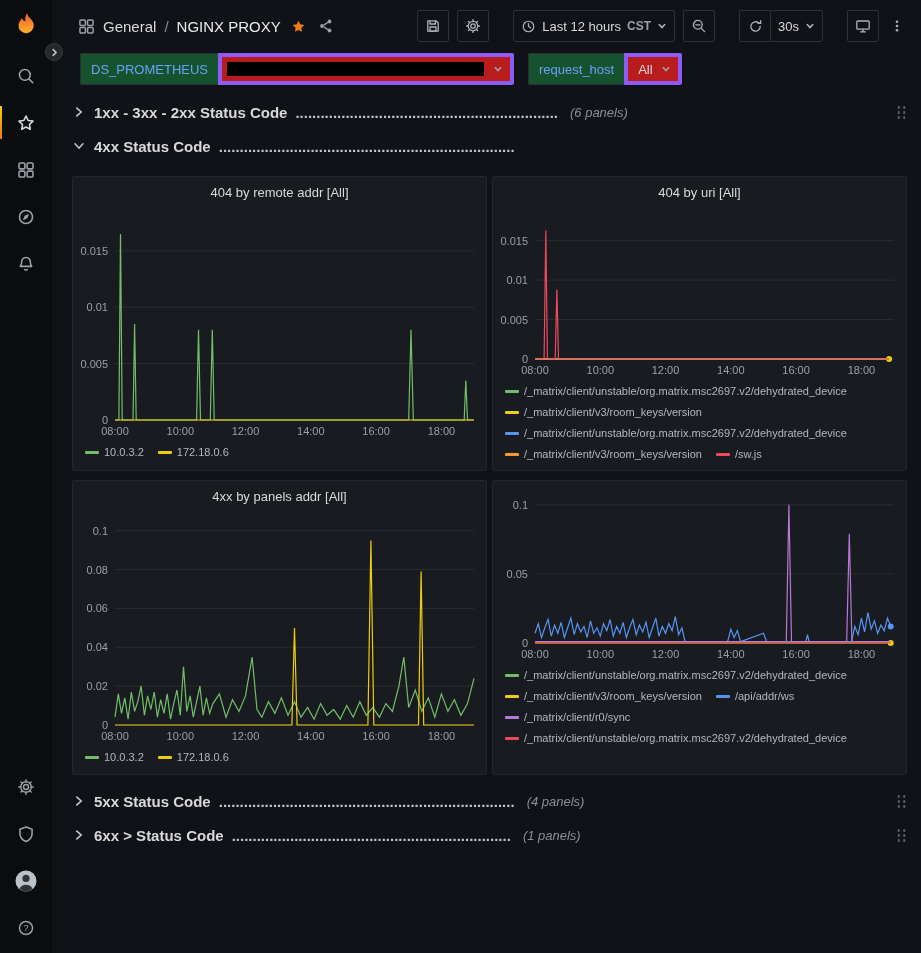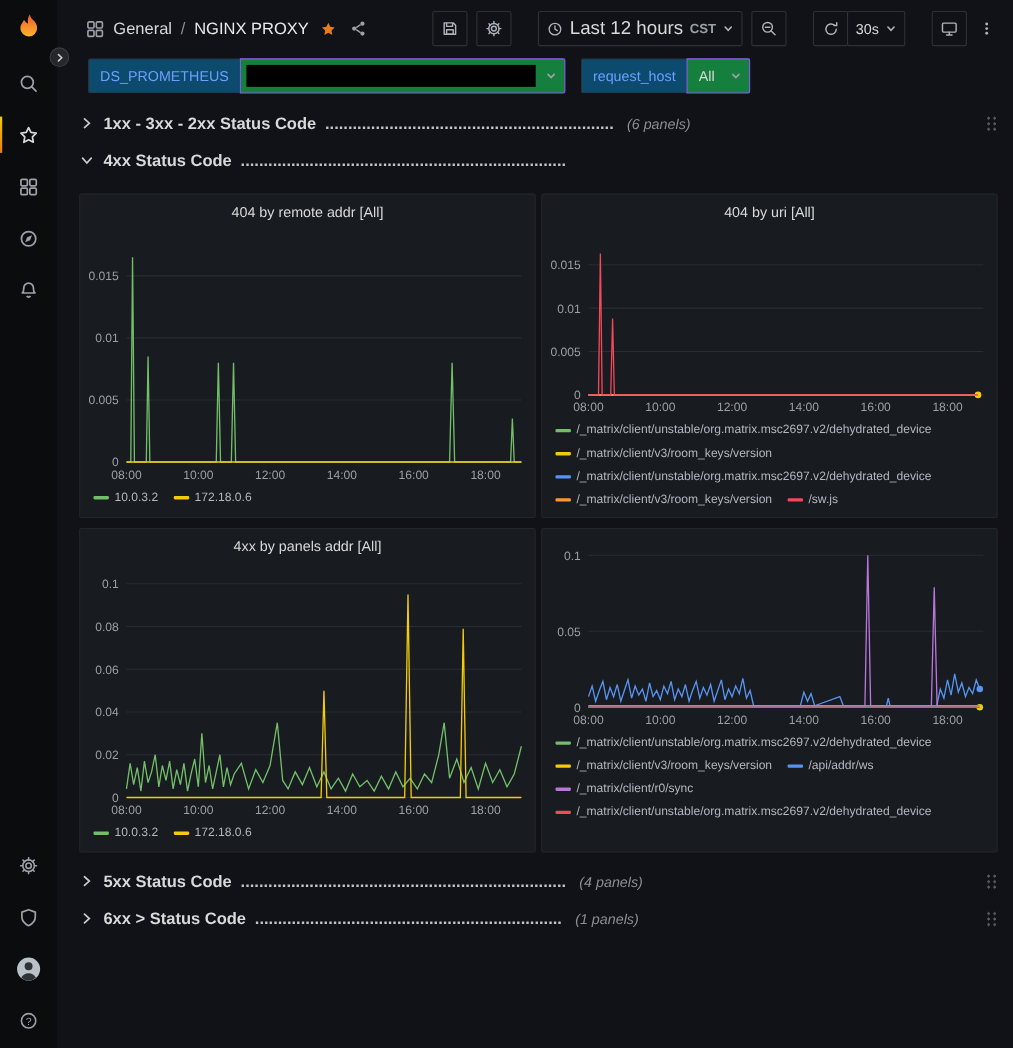--- a/index.html
+++ b/index.html
@@ -28,36 +28,36 @@
   .topbar{height:52px;display:flex;align-items:center;padding:0 14px 0 26px;gap:8px;flex:none}
   .hicon{color:#9da0a8}
   .crumb-folder{font-size:15px;color:#d8d9da;cursor:pointer}
   .crumb-sep{font-size:15px;color:#8b8e94}
   .crumb-title{font-size:15px;color:#e9eaeb}
   .flex1{flex:1}
   .tb-btn{height:32px;min-width:32px;padding:0 7px;border:1px solid #2c3235;border-radius:2px;
     background:#111217;color:#aeb2ba;display:flex;align-items:center;justify-content:center;gap:6px}
   .tb-btn.kebab{border:none;min-width:20px;padding:0 2px}
   .tb-gap{width:8px}
-  .time-text{font-size:17px;color:#d8d9da;white-space:nowrap}
+  .time-text{font-size:13px;color:#d8d9da;white-space:nowrap}
   .tz{font-size:12px;font-weight:700;color:#9aa0a6}
   .refresh-val{font-size:13px;color:#d8d9da}
   .btn-group{display:flex}
   .btn-group .tb-btn + .tb-btn{margin-left:-1px}
   .star-slot{margin-left:2px;cursor:pointer}
   .share-slot{margin-left:4px;color:#9da0a8;cursor:pointer}
 
   
   .subbar{height:38px;display:flex;align-items:center;gap:14px;padding:0 14px 4px 28px;flex:none}
   .var-group{display:flex;height:32px}
-  .var-label{display:flex;align-items:center;padding:0 10px;background:#0c4a6e;
+  .var-label{display:flex;align-items:center;padding:0 10px;background:#14532d;
     border:1px solid #2c3235;border-right:none;border-radius:2px 0 0 2px;
     color:#6e9fff;font-size:13px;font-weight:500;white-space:nowrap}
-  .var-value{position:relative;border:1px solid #8b5cf6;border-radius:0 2px 2px 0;
-    background:#15803d;display:flex;align-items:center;cursor:pointer}
+  .var-value{position:relative;border:4px solid #8b5cf6;border-radius:0 2px 2px 0;
+    background:#b91c1c;display:flex;align-items:center;cursor:pointer}
   .var-value.ds{width:296px}
   .redacted{position:absolute;left:5px;top:5px;bottom:5px;right:26px;background:#000}
   .vchev{position:absolute;right:7px;color:#9da0a8}
   .var-value.host{padding:0 24px 0 10px;min-width:58px}
   .vval{font-size:13px;color:#d8d9da}
 
   
   .content{flex:1;overflow:hidden;padding:8px 14px 0 20px}
   .dash-row{height:28px;display:flex;align-items:center;gap:8px;margin-bottom:6px;cursor:pointer}
   .row-chevron{color:#c7c9cf;flex:none}

